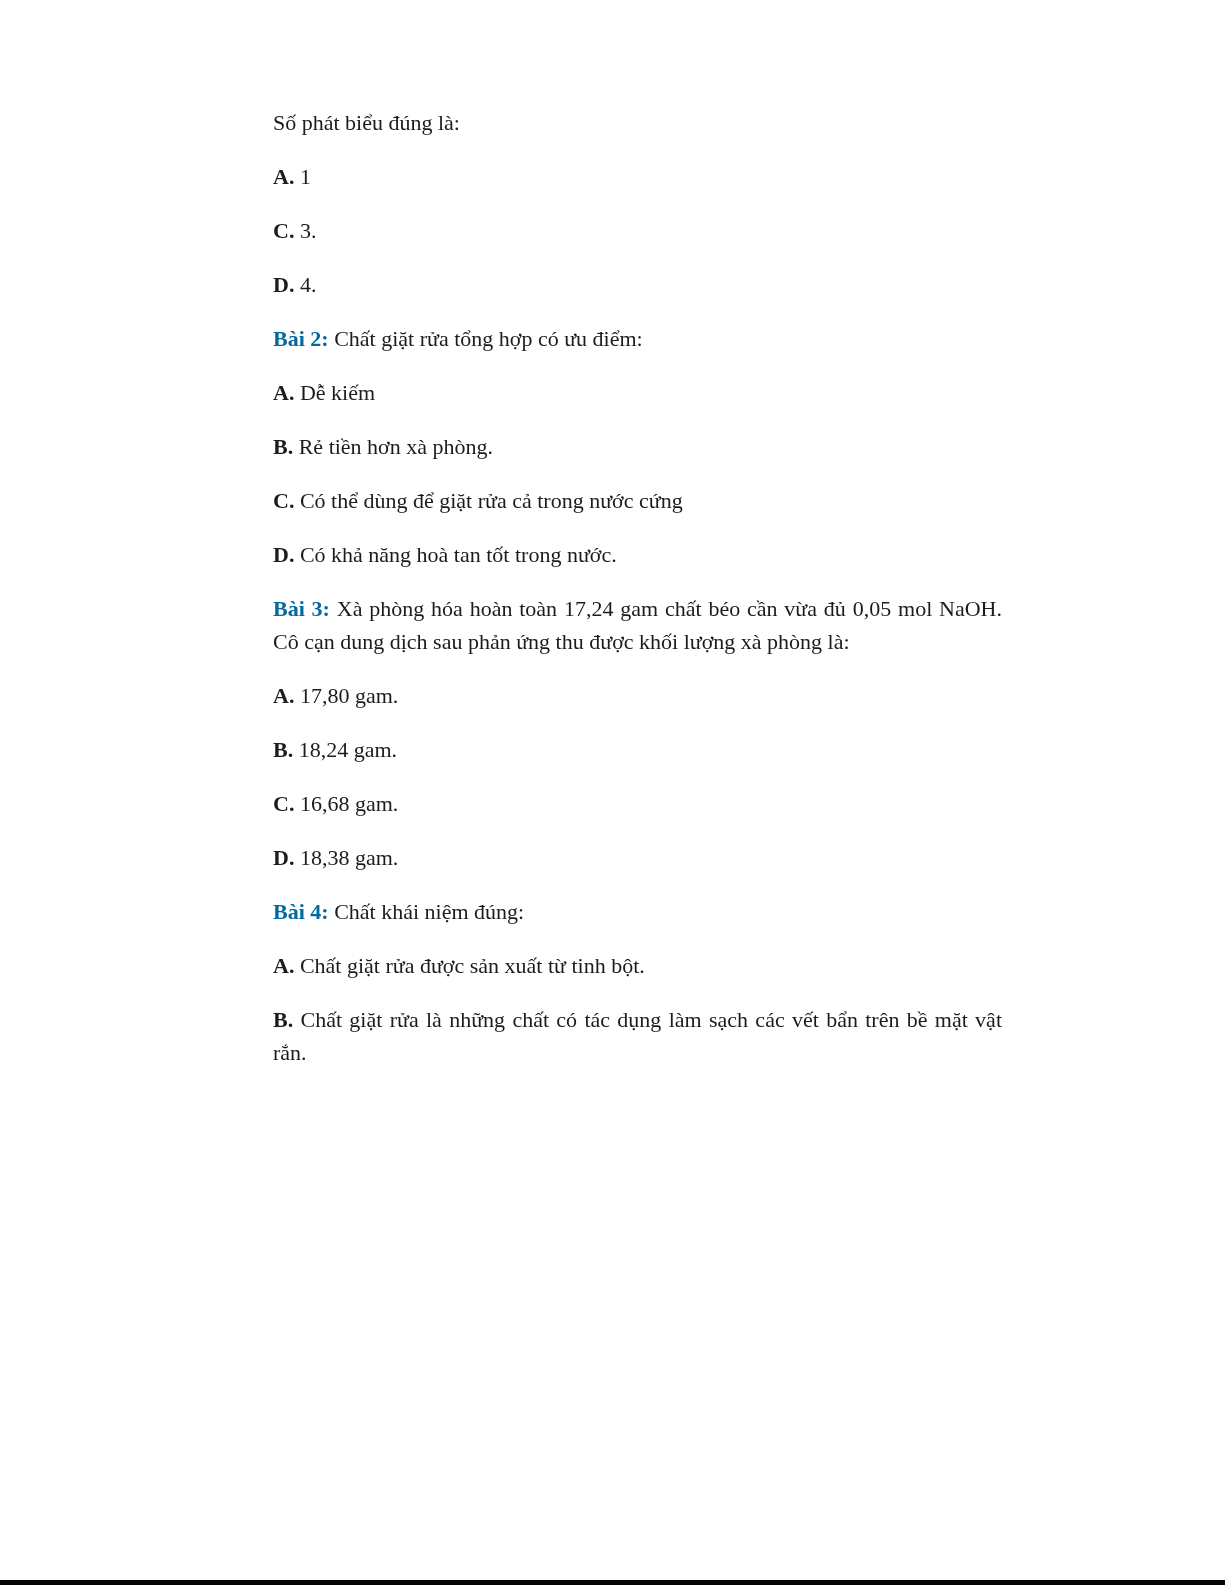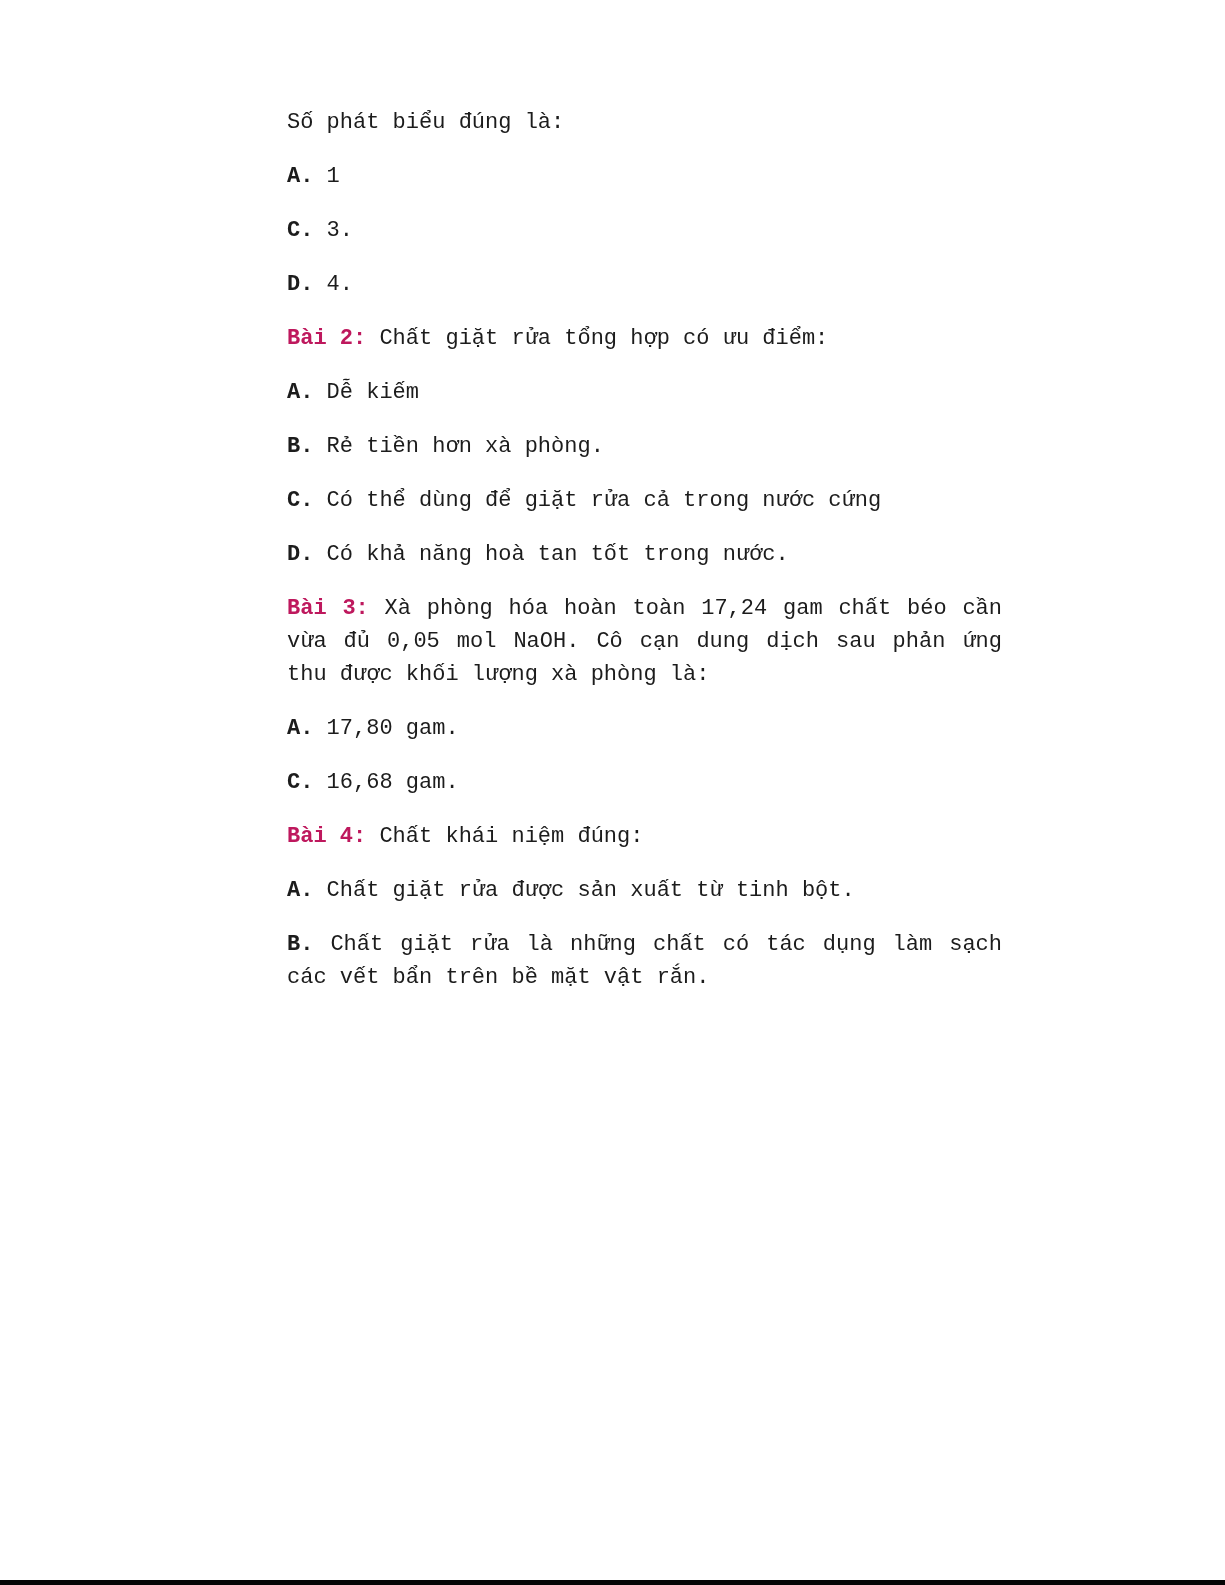--- a/index.html
+++ b/index.html
@@ -18,28 +18,27 @@
     position: absolute;
     left: 272px;
     top: 106px;
     width: 730px;
     font-size: 22px;
     line-height: 33px;
     color: #1c1c1c;
     text-align: justify;
   }
   .para {
-    margin: 0 0 21px 15px;
-    font-family: Liberation Mono, monospace;
+    margin: 0 0 21px 1px;
   }
   .lbl {
     font-weight: 700;
   }
   .lbl.green {
-    color: #be185d;
+    color: #0369a1;
   }
   .footer-bar {
     position: absolute;
     left: 0;
     right: 0;
     bottom: 0;
     height: 5px;
     background: #050505;
   }
 </style>
@@ -96,26 +95,34 @@
   <p class="para">
     <span class="lbl green">Bài 3:</span>
     <span>Xà phòng hóa hoàn toàn 17,24 gam chất béo cần vừa đủ 0,05 mol NaOH. Cô cạn dung dịch sau phản ứng thu được khối lượng xà phòng là:</span>
   </p>
 
   <p class="para">
     <span class="lbl">A.</span>
     <span>17,80 gam.</span>
   </p>
 
+  <p class="para">
+    <span class="lbl">B.</span>
+    <span>18,24 gam.</span>
+  </p>
 
   <p class="para">
     <span class="lbl">C.</span>
     <span>16,68 gam.</span>
   </p>
 
+  <p class="para">
+    <span class="lbl">D.</span>
+    <span>18,38 gam.</span>
+  </p>
 
   <p class="para">
     <span class="lbl green">Bài 4:</span>
     <span>Chất khái niệm đúng:</span>
   </p>
 
   <p class="para">
     <span class="lbl">A.</span>
     <span>Chất giặt rửa được sản xuất từ tinh bột.</span>
   </p>

